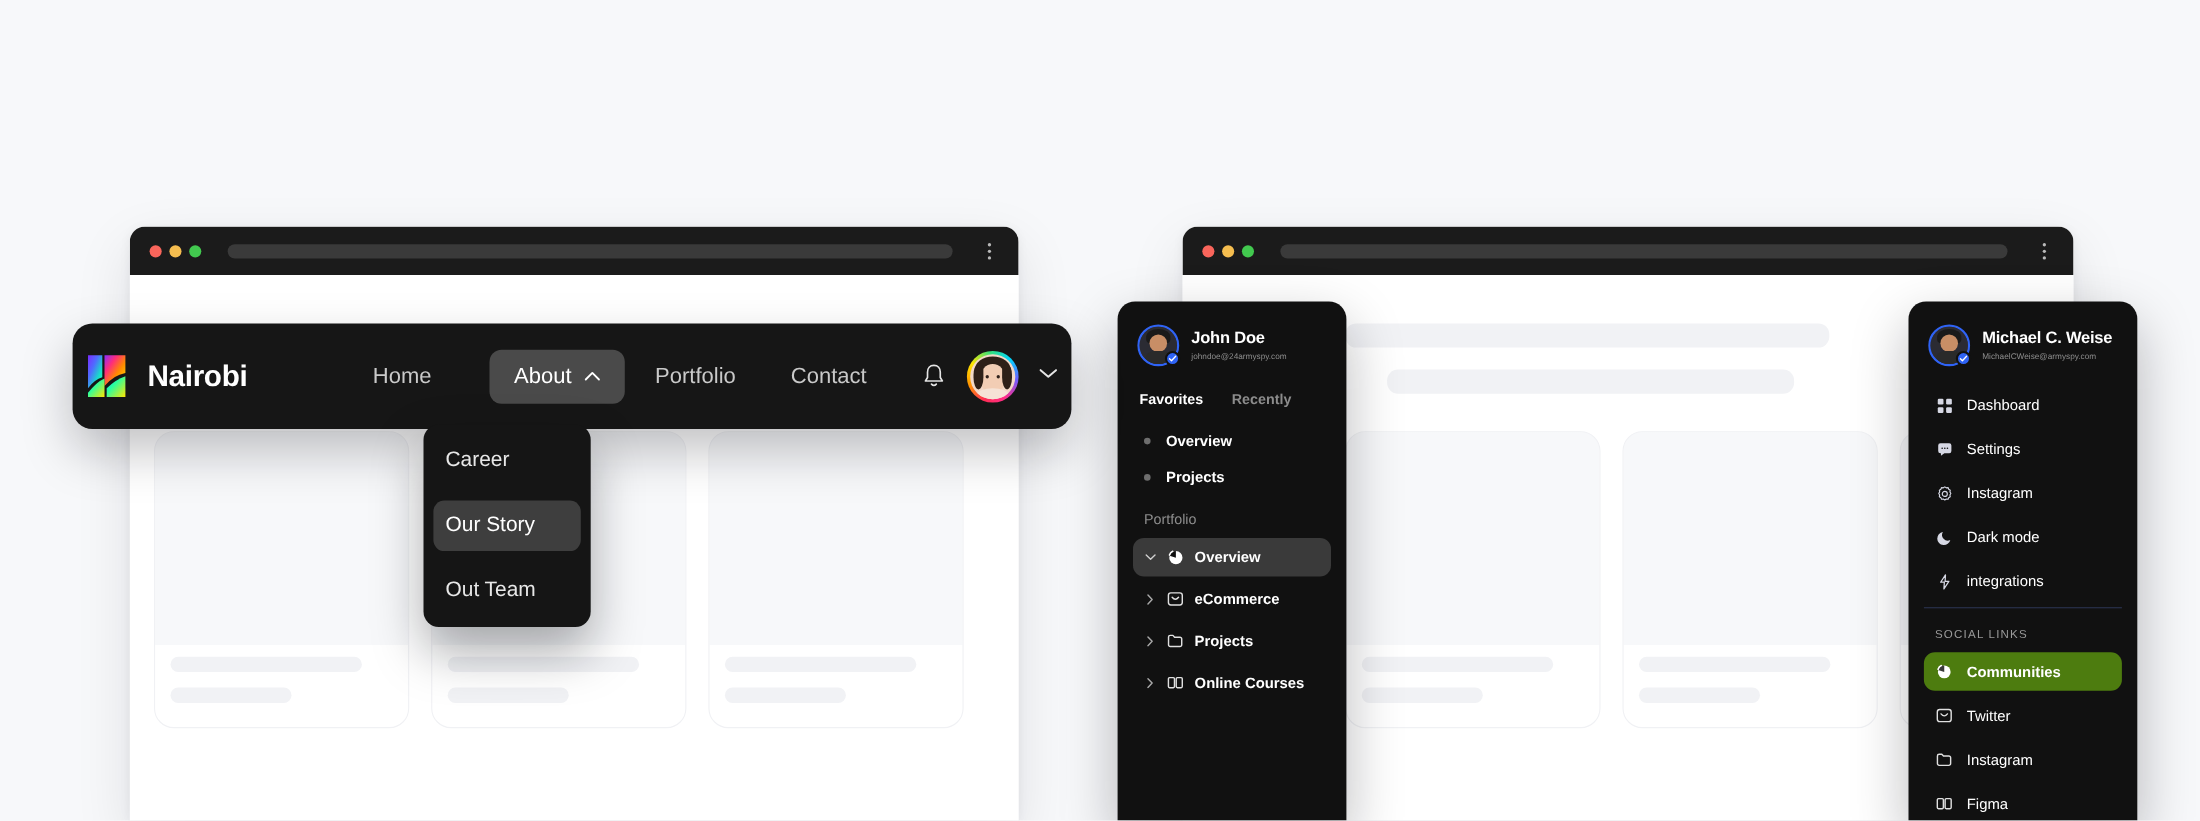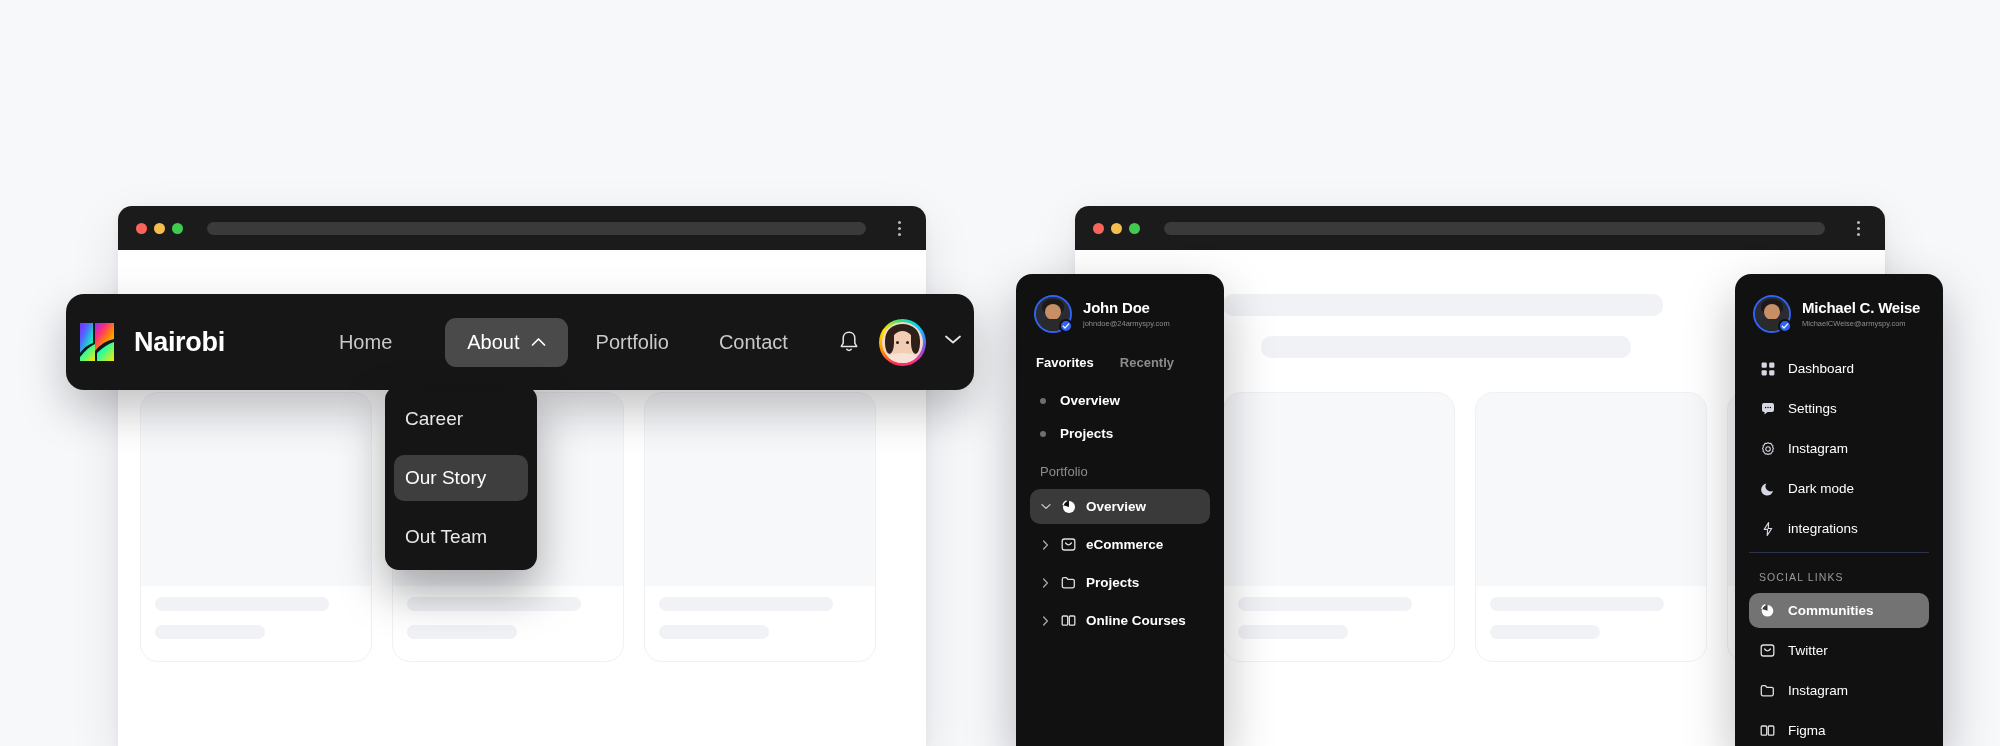--- a/index.html
+++ b/index.html
@@ -207,21 +207,21 @@
   .nav-row.active { background: #3a3a3a; }
   .nav-row .chev { width: 11px; flex-shrink: 0; display: flex; align-items: center; justify-content: center; }
   .nav-row .ic { width: 17px; height: 17px; flex-shrink: 0; display: flex; align-items: center; justify-content: center; }
   .nav-row .txt { color: #ffffff; font-size: 13.5px; font-weight: 700; white-space: nowrap; }
 
   .menu-row {
     display: flex; align-items: center; gap: 12px;
     padding: 9px 10px; border-radius: 10px; cursor: pointer;
     margin-bottom: 5px;
   }
-  .menu-row.active { background: #737373; }
+  .menu-row.active { background: #4d7c0f; }
   .menu-row .ic { width: 17px; height: 17px; flex-shrink: 0; display: flex; align-items: center; justify-content: center; }
   .menu-row .txt { color: #ffffff; font-size: 13.5px; font-weight: 400; white-space: nowrap; }
   .menu-row.active .txt { font-weight: 700; }
 
   .divider { height: 1px; background: #2b3350; margin: 6px 0 4px 0; }
 
   svg { display: block; }
 </style>
 </head>
 <body>

